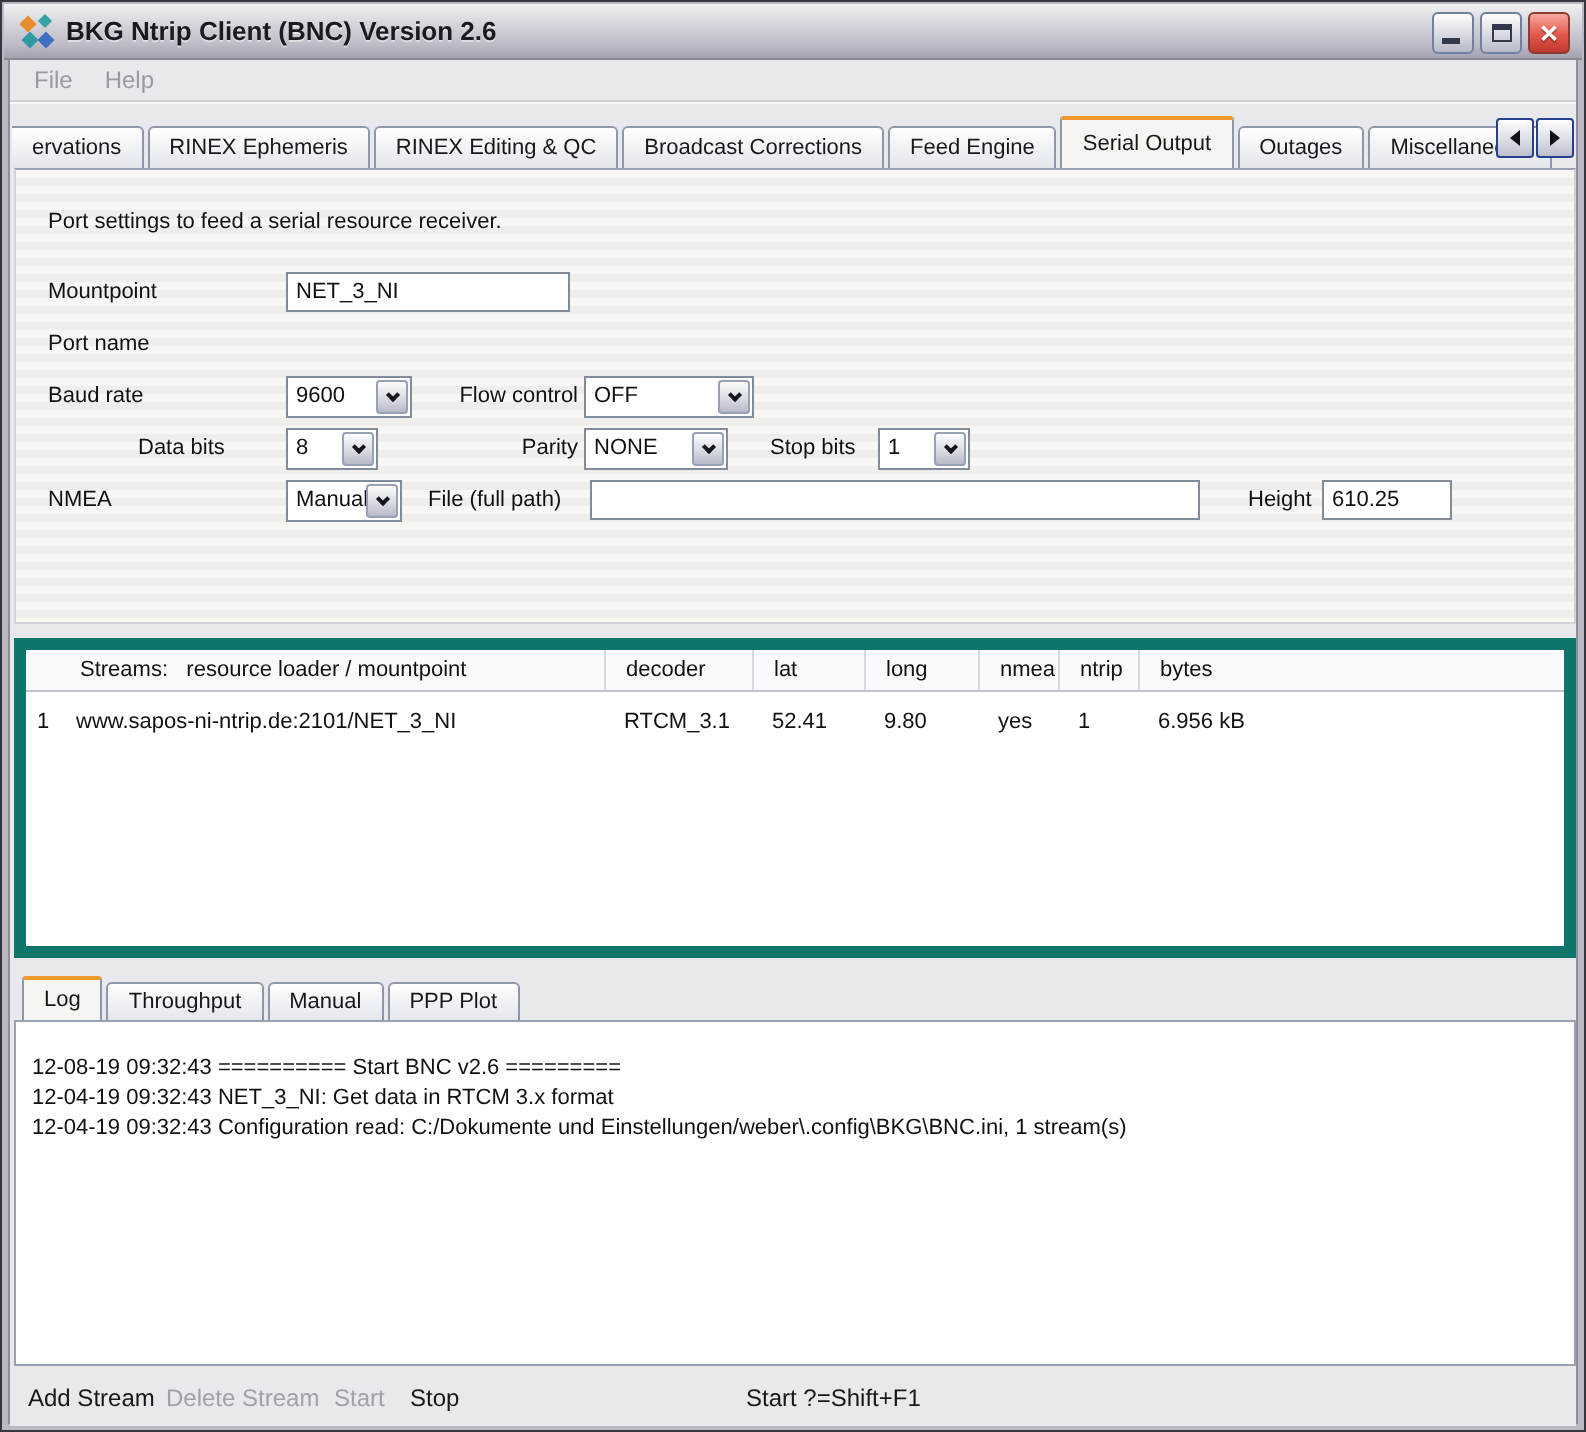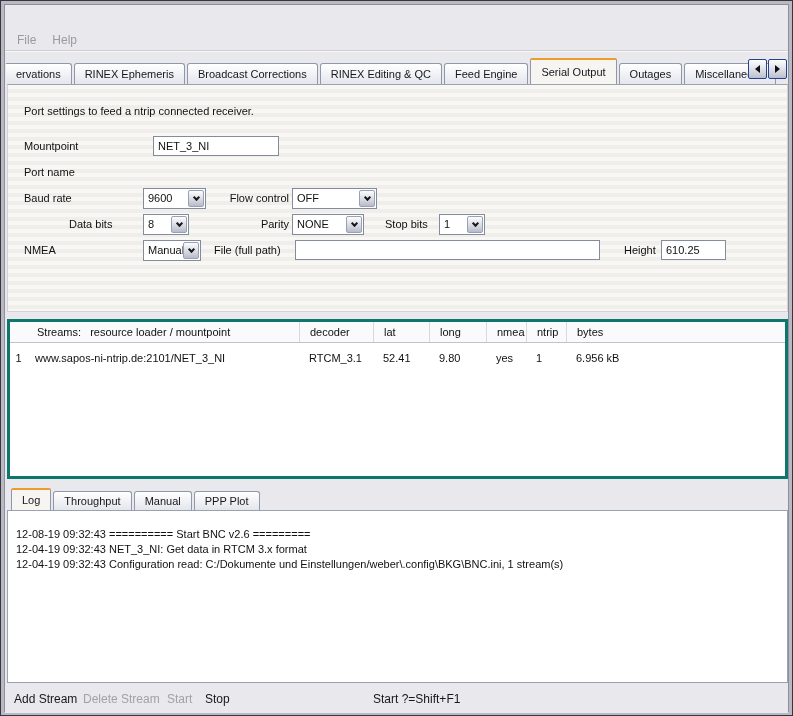--- a/index.html
+++ b/index.html
@@ -68,21 +68,21 @@
   .combo{position:absolute;height:21px;border:1px solid #828c9c;background:#fff;padding-left:44px;}
   .combo-val{position:absolute;left:4px;top:3px;font-size:11px;color:#111;white-space:nowrap;}
   .combo-btn{position:absolute;right:1px;top:1px;bottom:1px;width:16px;
     background:linear-gradient(180deg,#fdfdfe 0%,#d9dbe3 55%,#b8bbc8 100%);
     border:1px solid #97a0b4;border-radius:2px;display:flex;align-items:center;justify-content:center;}
   .chv{width:5px;height:5px;border-right:2px solid #16161c;border-bottom:2px solid #16161c;
     transform:rotate(45deg);margin-top:-2px;}
 
   
   .table-panel{position:absolute;left:6px;top:318px;width:781px;height:160px;
-    background:#fff;border:3px solid #0f766e;}
+    background:#fff;border:6px solid #0f766e;}
   .thead{position:absolute;left:0;top:0;right:0;height:21px;background:#fafafc;
     border-bottom:1px solid #c2c2cc;display:flex;align-items:center;}
   .th{height:100%;display:flex;align-items:center;padding-left:10px;font-size:11px;
     color:#111;border-left:1px solid #d8d8e0;white-space:pre;overflow:hidden;}
   .th.numcorner{border-left:none;padding-left:0;}
   .trow{position:absolute;left:0;top:26px;right:0;height:20px;display:flex;align-items:center;}
   .td{font-size:11px;color:#111;padding-left:10px;white-space:pre;overflow:hidden;}
   .td.rownum{padding-left:0;text-align:center;}
 
   
@@ -111,50 +111,70 @@
   .bottom-bar{position:absolute;left:4px;right:4px;top:686px;height:26px;background:#e9e8ec;}
   .bbtn{position:absolute;top:5px;font-size:12px;color:#17171c;white-space:nowrap;}
   .bbtn.disabled{color:#a2a1a9;}
   .help-label{position:absolute;left:368px;top:5px;font-size:12px;color:#17171c;}
 </style>
 </head>
 <body>
 
 <div class="window">
 
+  <div class="titlebar">
+    <span class="app-icon">
+      <i class="d1"></i>
+        <i class="d2"></i>
+        <i class="d3"></i>
+        <i class="d4"></i>
+    </span>
+    <span class="title-text">BKG Ntrip Client (BNC) Version 2.6</span>
+    <span class="win-buttons">
+      <span class="win-btn">
+          <i class="glyph-min"></i>
+        </span>
+      <span class="win-btn">
+          <i class="glyph-max"></i>
+        </span>
+      <span class="win-btn close">
+          <span class="glyph-close">✕</span>
+        </span>
+    </span>
+  </div>
 
   <div class="menubar">
     <span class="menu-item">File</span>
     <span class="menu-item">Help</span>
   </div>
 
   <div class="tabbar">
     <span class="tab first">ervations</span>
     <span class="tab">RINEX Ephemeris</span>
+    <span class="tab">RINEX Editing &amp; QC</span>
     <span class="tab">Broadcast Corrections</span>
-    <span class="tab">RINEX Editing &amp; QC</span>
     <span class="tab">Feed Engine</span>
     <span class="tab active">Serial Output</span>
     <span class="tab">Outages</span>
     <span class="tab">Miscellaneous</span>
     <span class="tab-scrollers">
       <span class="tab-scroller">
           <i class="tri-left"></i>
         </span>
       <span class="tab-scroller">
           <i class="tri-right"></i>
         </span>
     </span>
   </div>
 
   <div class="form-panel">
-    <div class="form-desc">Port settings to feed a ntrip connected receiver.</div>
+    <div class="form-desc">Port settings to feed a serial resource receiver.</div>
 
     <span class="flabel" style="left:16px;top:55px;">Mountpoint</span>
-    <input class="txt" style="left: 145px; top: 51px; width: 126px;" value="NET_3_NI">
+    <input class="txt" style="left: 135px; top: 51px; width: 142px;" value="NET_3_NI">
 
     <span class="flabel" style="left:16px;top:81px;">Port name</span>
 
     <span class="flabel" style="left:16px;top:107px;">Baud rate</span>
     <div class="combo" style="left:135px;top:103px;width:63px;">
       <span class="combo-val">9600</span>
       <span class="combo-btn">
           <i class="chv"></i>
         </span>
     </div>

